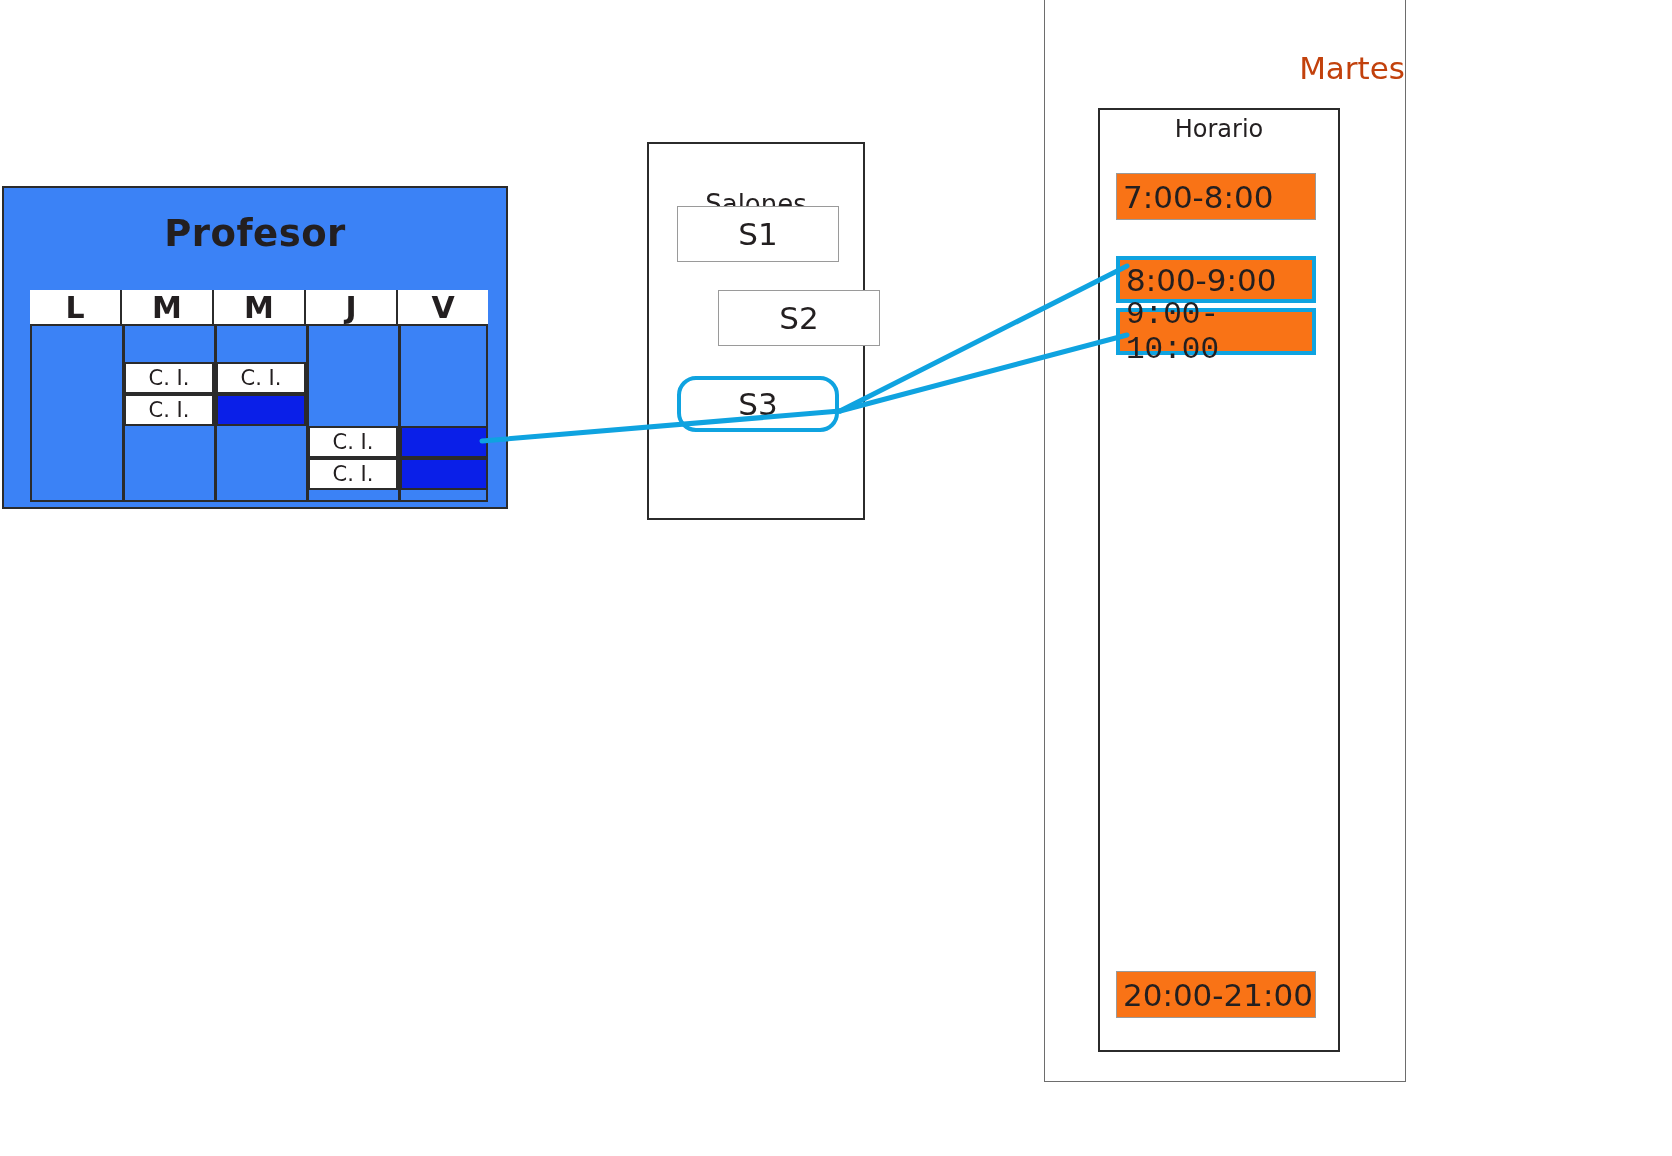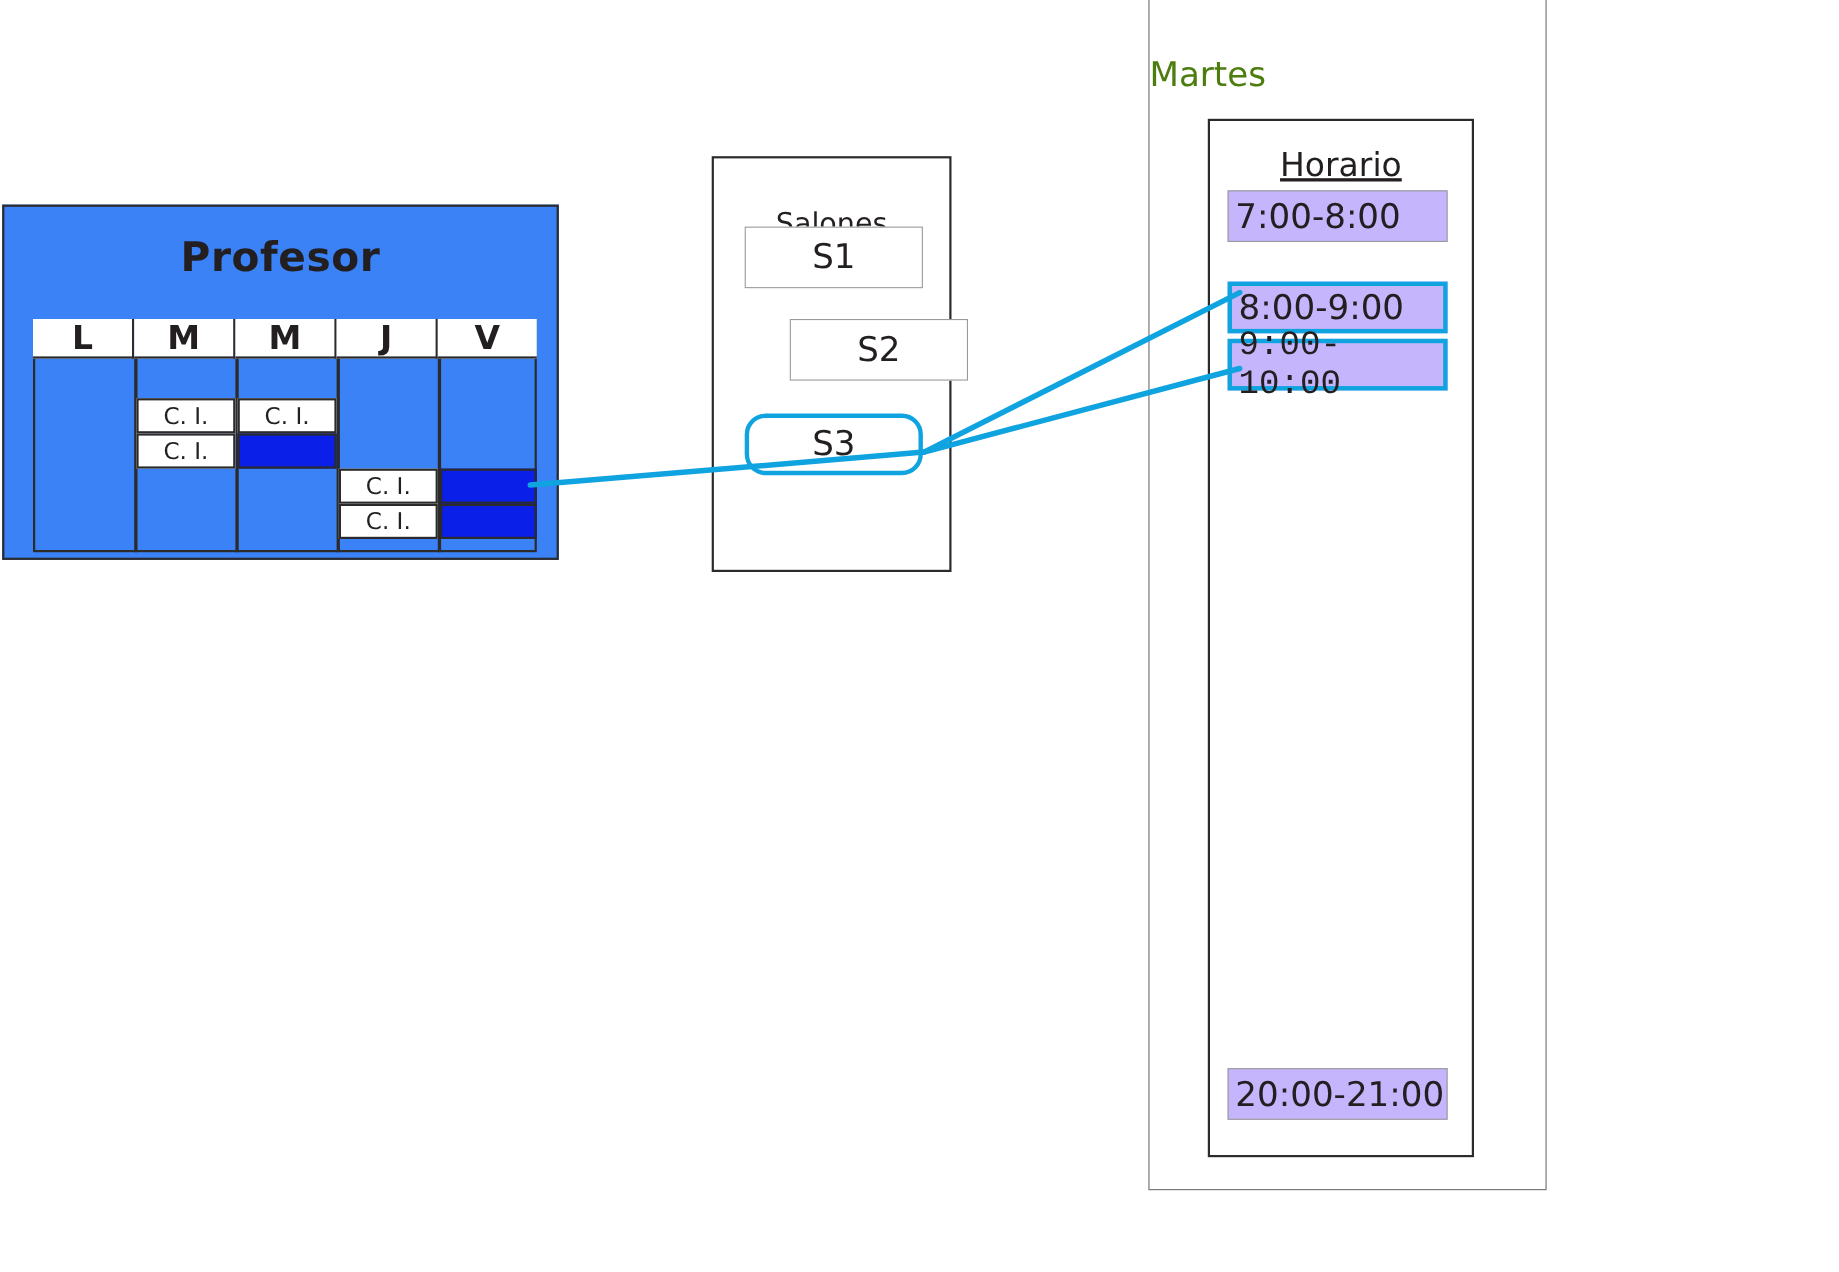--- a/index.html
+++ b/index.html
@@ -141,56 +141,55 @@
     top: -4px;
     width: 362px;
     height: 1086px;
     border: 1.4px solid #6d6d6d;
     background: #ffffff;
   }
   #martes-title {
     position: absolute;
     left: 0; top: 53px;
     width: 100%;
-    text-align: left;
+    text-align: right;
     font-size: 31px;
-    color: #4d7c0f;
+    color: #c2410c;
   }
 
   #horario-panel {
     left: 1098px;
     top: 108px;
     width: 242px;
     height: 944px;
     border: 2.5px solid #2b2b2b;
     background: #ffffff;
   }
   #horario-title {
     position: absolute;
-    left: 0; top: 23px;
+    left: 0; top: 5px;
     width: 100%;
     text-align: center;
-    font-size: 30px;
-    color: #231f20;
-    text-decoration: underline;
+    font-size: 24px;
+    color: #231f20;
   }
   .slot-item {
     position: absolute;
     left: 16px;
     width: 200px;
     height: 47px;
     border: 1.6px solid #9a9a9a;
     box-sizing: border-box;
     display: flex;
     align-items: center;
     justify-content: flex-start;
     padding-left: 6px;
     font-size: 31px;
     color: #231f20;
-    background: #c4b5fd;
+    background: #f97316;
   }
   .slot-item.selected {
     border: 4px solid #0fa3e0;
   }
 
   
   #connectors {
     position: absolute;
     left: 0; top: 0;
     width: 1672px;

